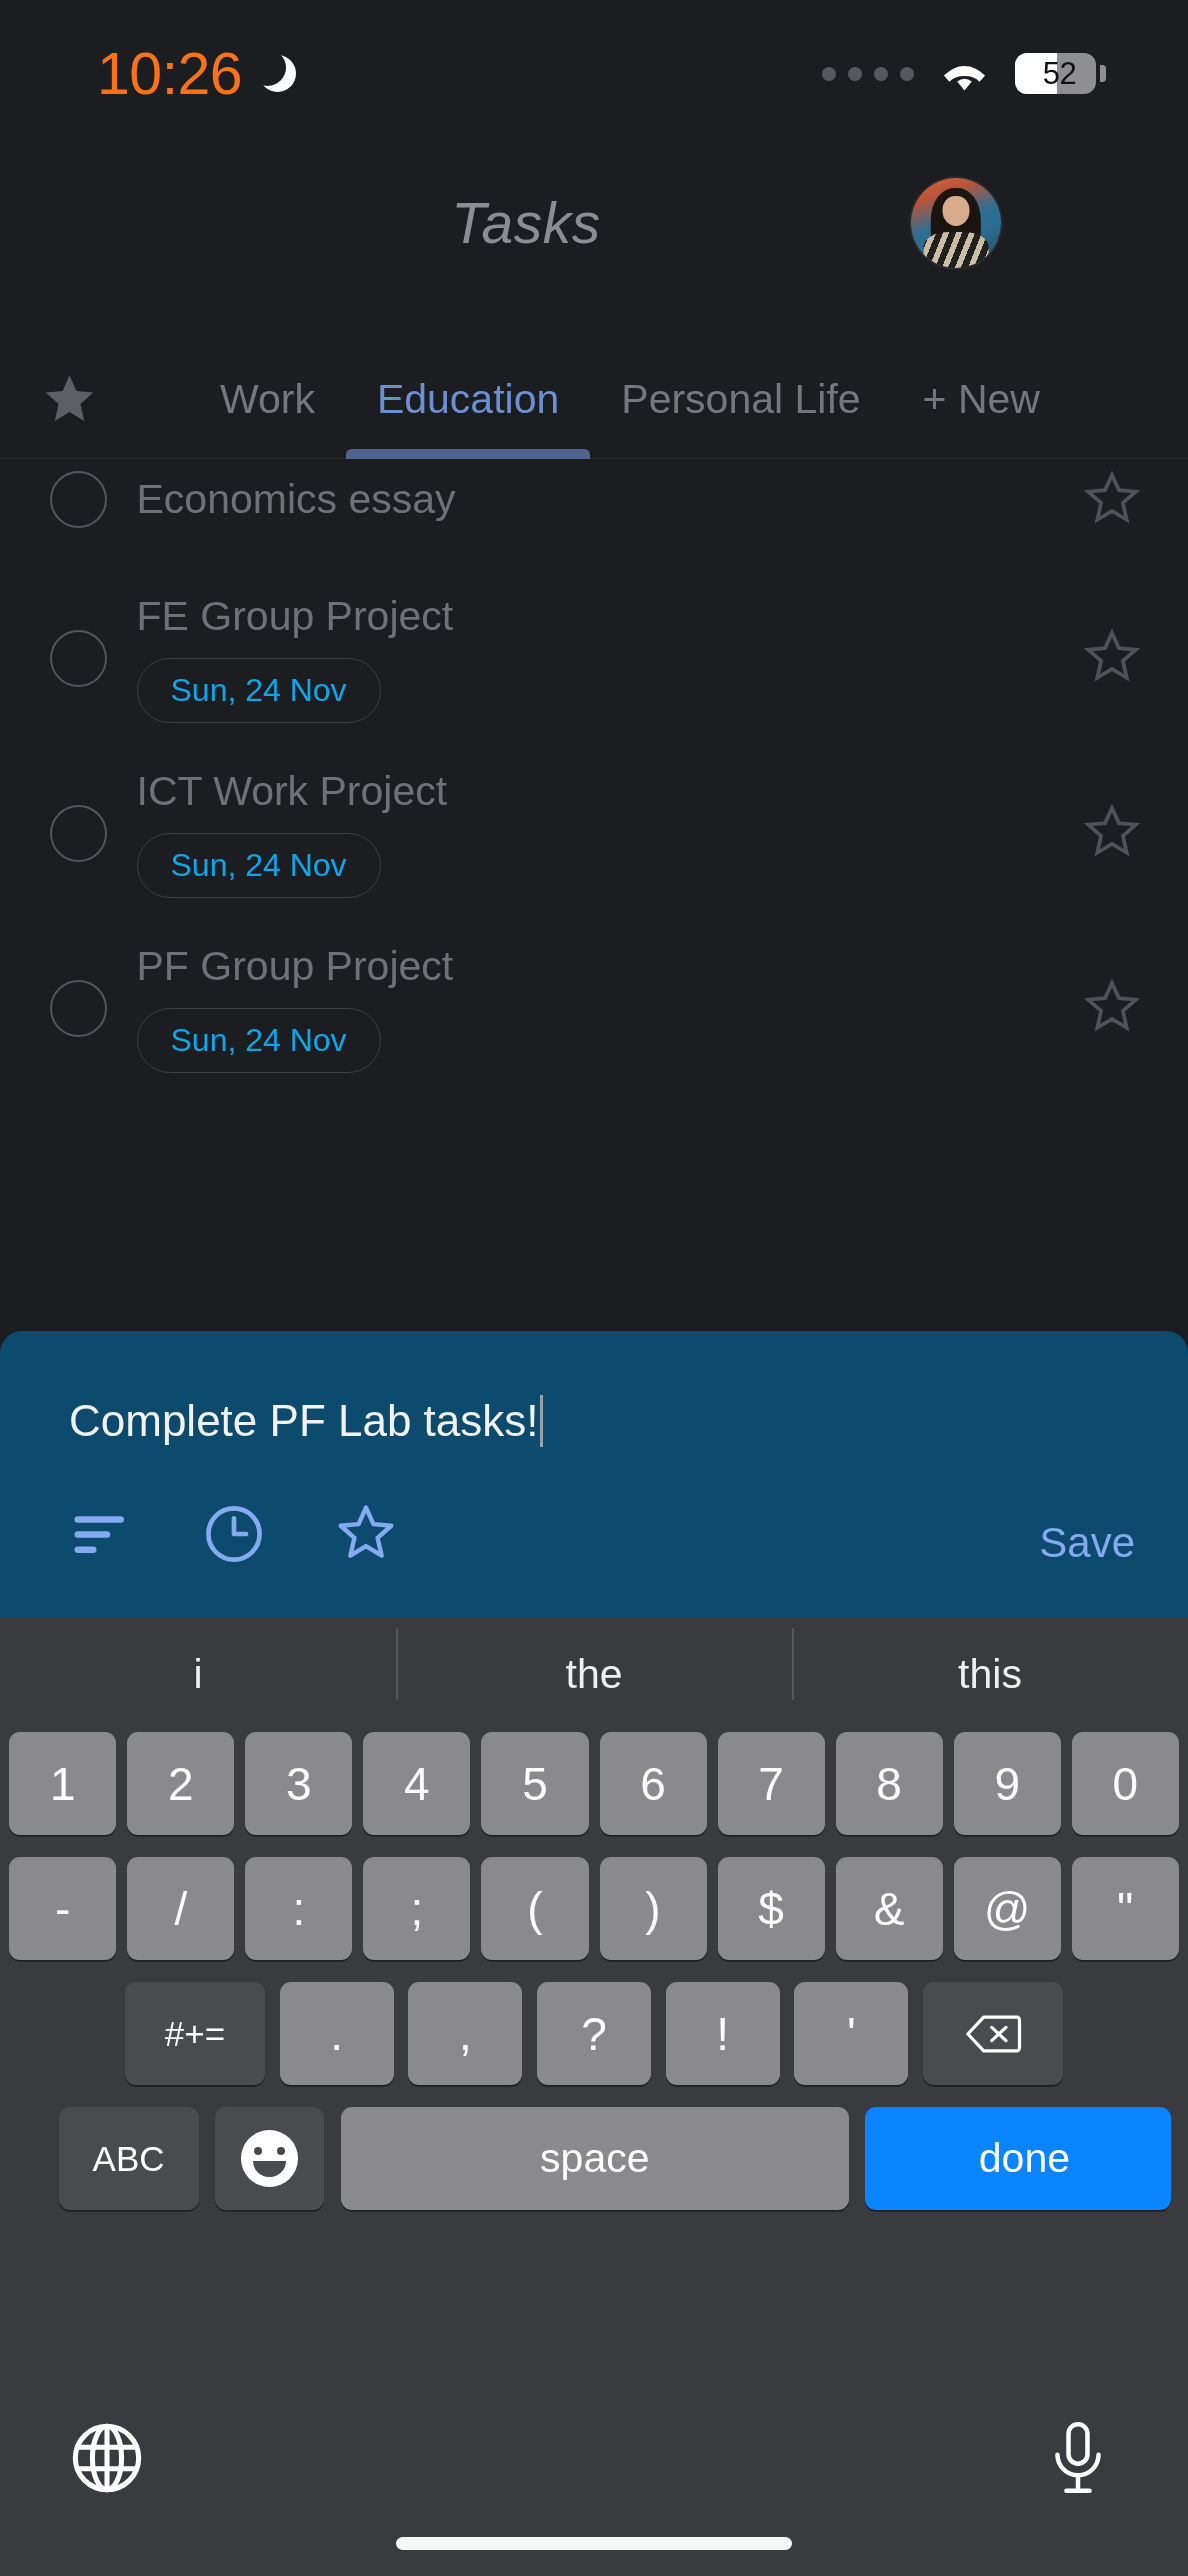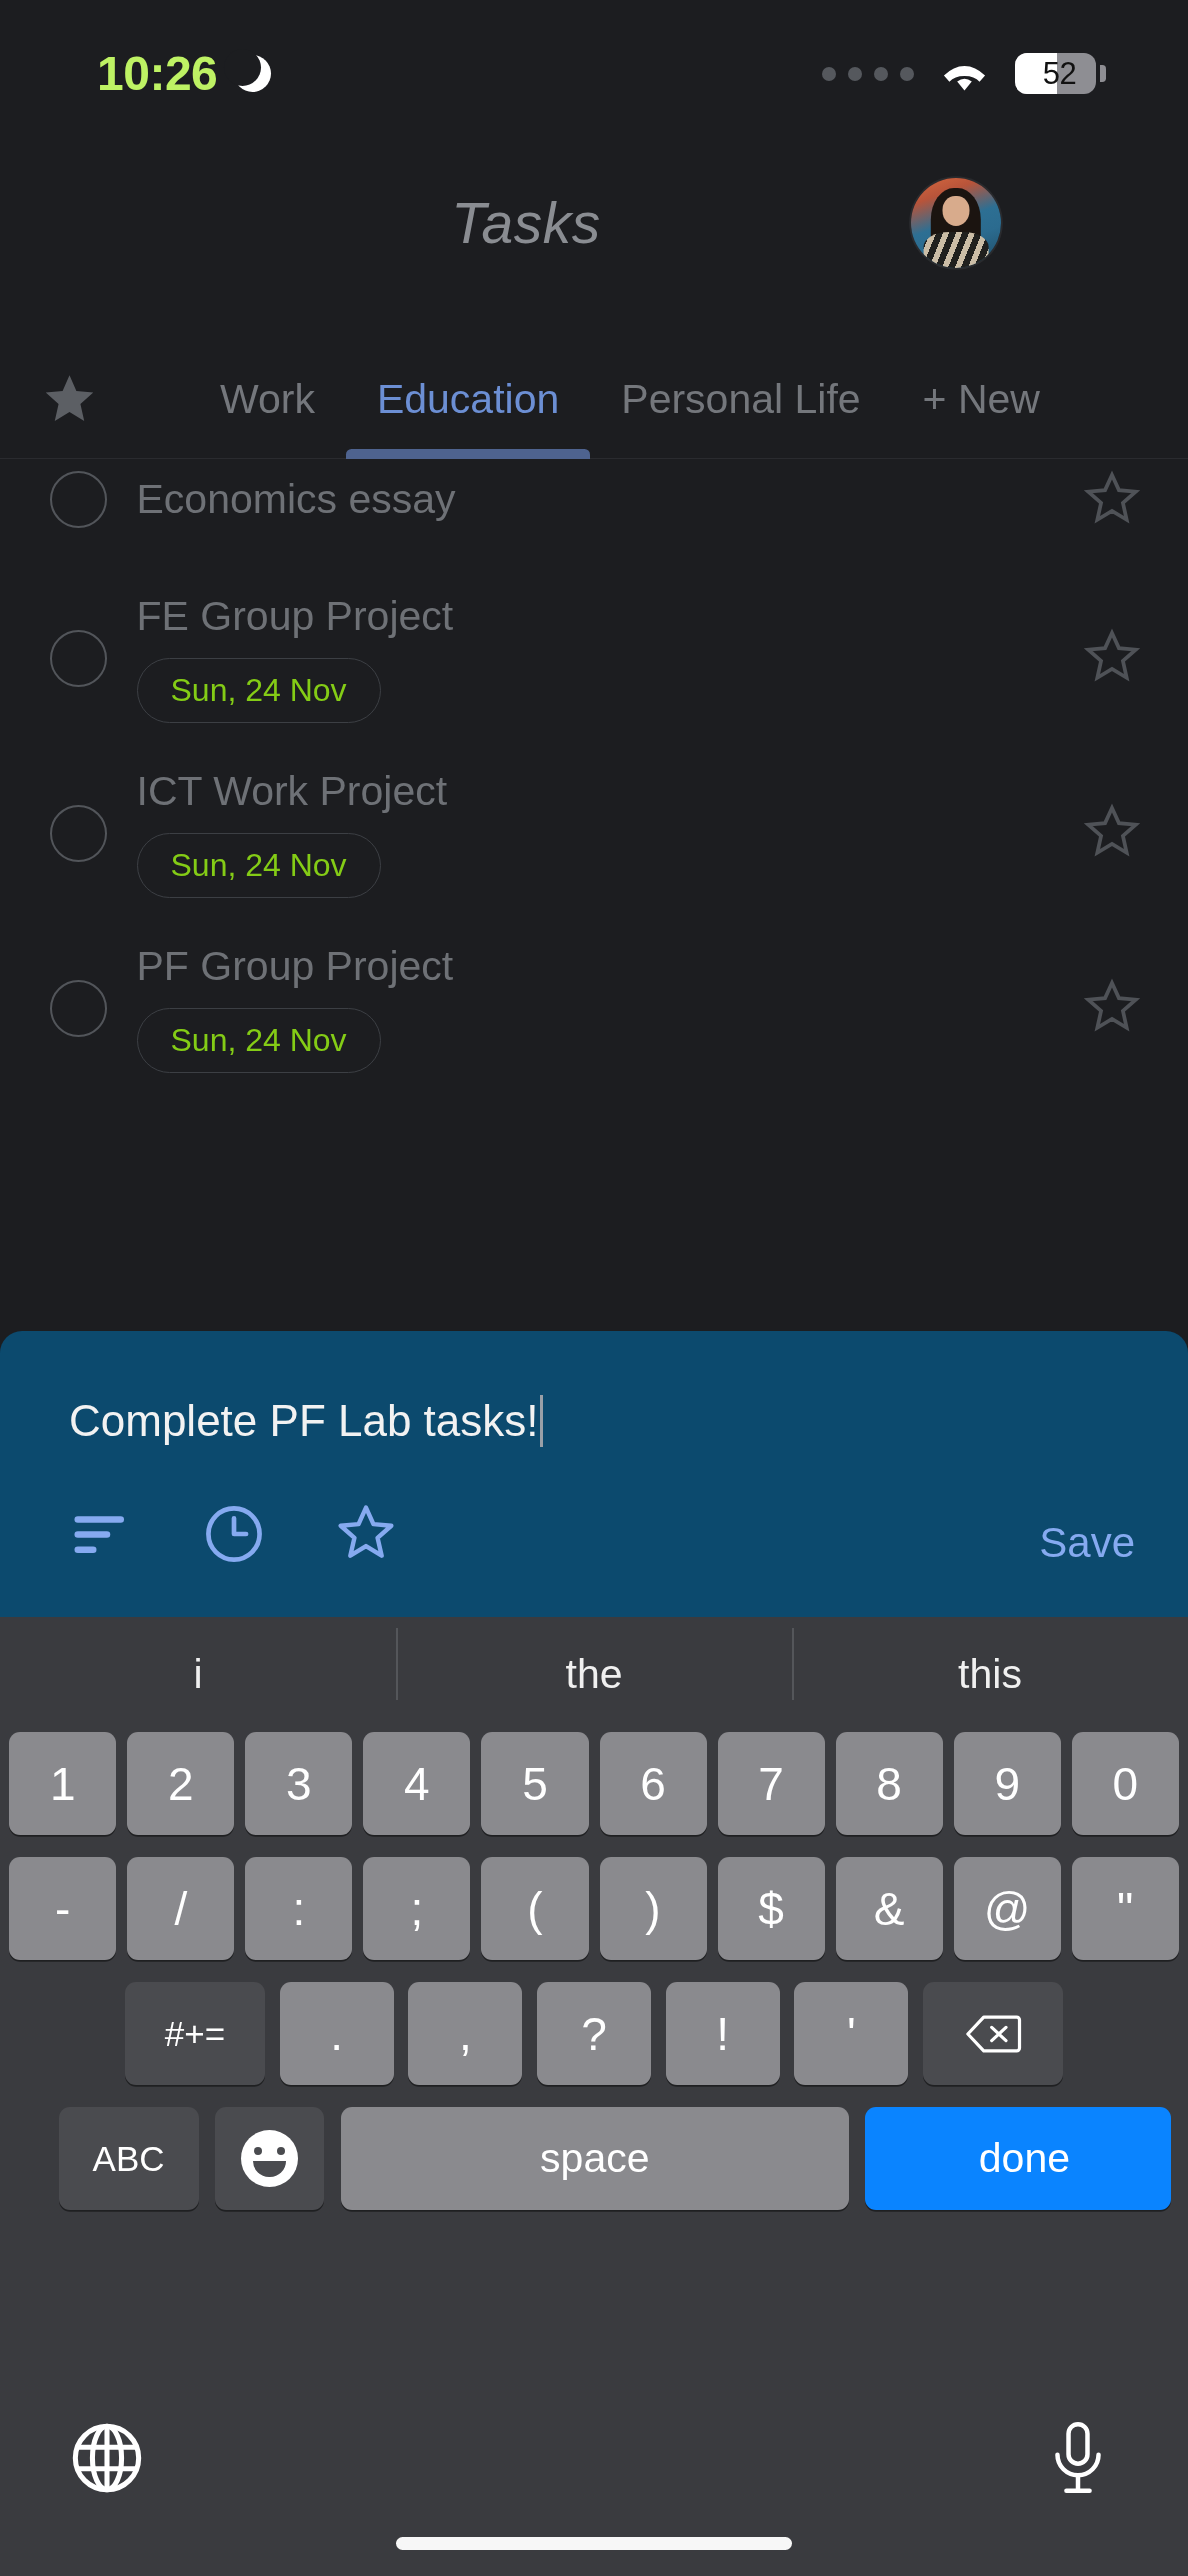--- a/index.html
+++ b/index.html
@@ -16,21 +16,21 @@
     overflow:hidden;
   }
 
   
   #status-bar {
     position:absolute; top:0; left:0; width:1188px; height:147px;
     display:flex; align-items:center; justify-content:space-between;
     padding:0 92px 0 97px;
   }
   .sb-left { display:flex; align-items:center; gap:16.6px; }
-  #sb-time { color:#bef264; font-size:48px; font-weight:700; letter-spacing:-0.5px; }
+  #sb-time { color:#f97316; font-size:59px; font-weight:400; letter-spacing:-0.5px; }
   #dnd-icon { width:37px; height:37px; position:relative; }
   #dnd-icon::before {
     content:""; position:absolute; inset:0;
     border-radius:50%; background:#fff;
   }
   #dnd-icon::after {
     content:""; position:absolute; left:-10px; top:-6.4px;
     width:37px; height:37px; border-radius:50%; background:#1c1d20;
   }
   .sb-right { display:flex; align-items:center; gap:24px; }
@@ -127,21 +127,21 @@
   .checkbox {
     flex:0 0 auto;
     width:57px; height:57px; border-radius:50%;
     border:2.8px solid #52555a;
   }
   .task-main { flex:1 1 auto; padding-left:29.5px; }
   .task-title { font-size:41px; color:#6e7176; line-height:1.15; }
   .date-chip {
     display:inline-block; margin-top:18.4px;
     padding:13px 33px; border:1.8px solid #3c3f44; border-radius:35px;
-    font-size:32px; color:#84cc16;
+    font-size:32px; color:#0ea5e9;
   }
   .fav-star { flex:0 0 auto; width:64px; height:64px; }
   .fav-star svg { width:64px; height:64px; display:block; }
   .task-sep { height:0.9px; background:transparent; }
   #task-gap-1 { height:48px; }
   #task-gap-2 { height:35px; }
   #task-gap-3 { height:35px; }
 
   
   #composer {

